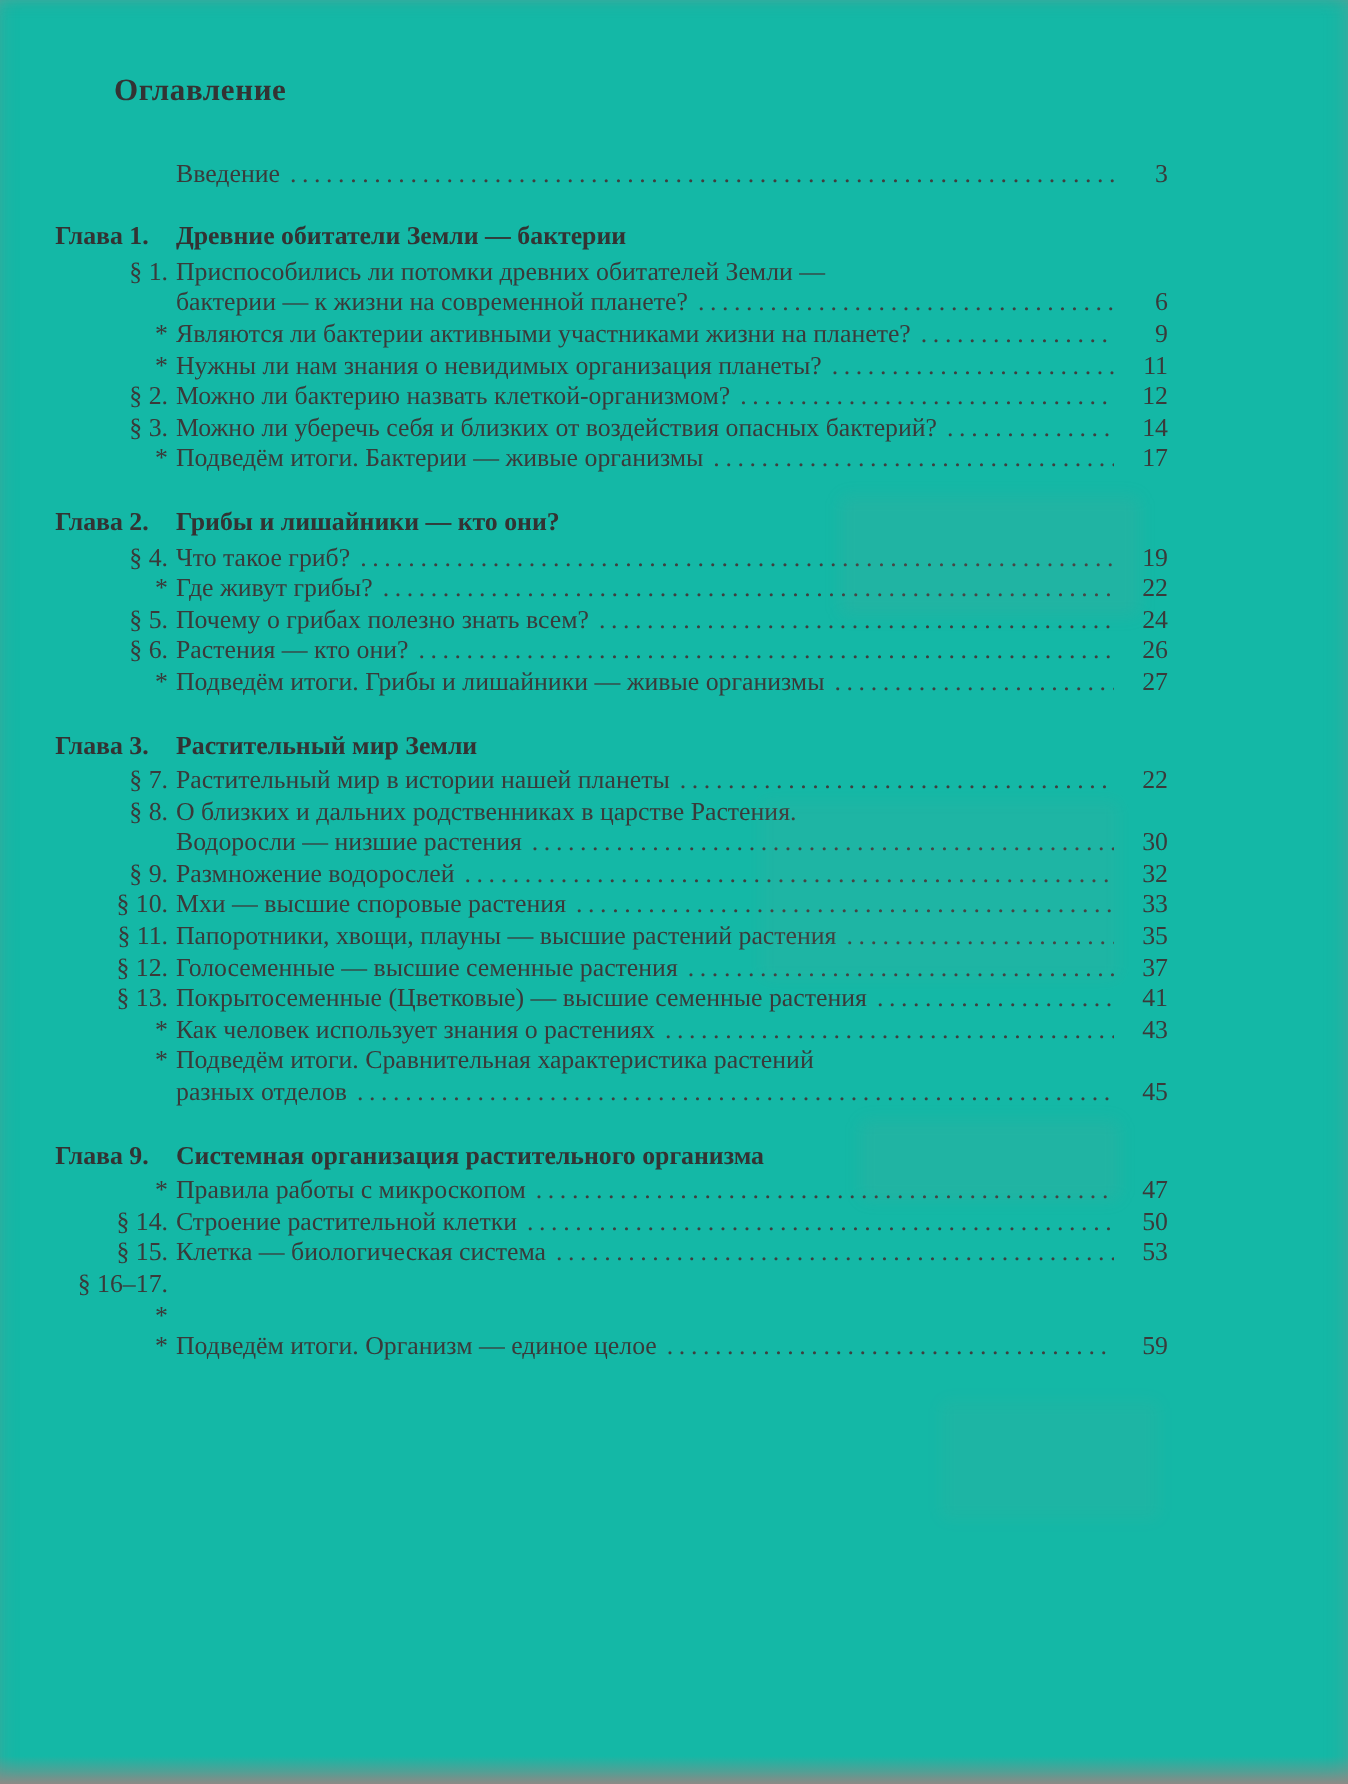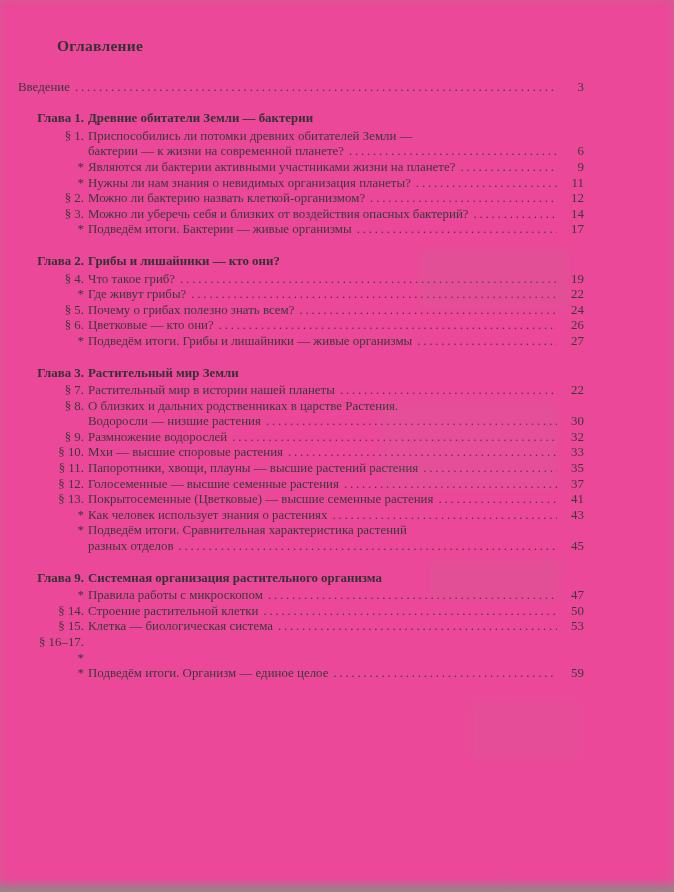--- a/index.html
+++ b/index.html
@@ -11,21 +11,21 @@
     height: 892px;
     background: #e9e7e4;
     font-family: "Liberation Serif", serif;
     color: #3a3a3a;
     overflow: hidden;
   }
   .scan {
     position: relative;
     width: 674px;
     height: 892px;
-    background: #ec4899;
+    background: #14b8a6;
     box-shadow:
       inset 0 6px 10px -8px rgba(150,146,141,.45),
       inset 6px 0 10px -7px rgba(150,146,141,.35),
       inset -6px 0 12px -7px rgba(150,146,141,.45);
     overflow: hidden;
   }
   .edge-bottom {
     position: absolute;
     bottom: 0; left: 0;
     width: 100%; height: 14px;
@@ -75,33 +75,34 @@
     content: "................................................................................................................................................................";
     letter-spacing: 2.8px;
     color: #3f3f3f;
   }
   .pagenum {
     min-width: 24px;
     text-align: right;
     white-space: nowrap;
   }
   .intro-row {
+    margin-left: 70px;
   }
   .chapter {
     margin-top: 16px;
   }
   .chapter-header {
     display: grid;
     grid-template-columns: 66px 1fr;
     column-gap: 4px;
     font-weight: 700;
     color: #333;
     margin-bottom: 2px;
   }
-  .chapter-label { text-align: right; }
+  .chapter-label { text-align: center; }
   .entry {
     display: grid;
     grid-template-columns: 66px 1fr;
     column-gap: 4px;
   }
   .marker {
     text-align: right;
     white-space: nowrap;
   }
   .entry-lines { display: block; min-width: 0; }
@@ -233,21 +234,21 @@
                   <span class="leader"></span>
                   <span class="pagenum">24</span>
                 </div>
               </span>
   </div>
 
   <div class="entry">
     <span class="marker">§ 6.</span>
     <span class="entry-lines">
                 <div class="line">
-                  <span class="line-text">Цветковые — кто они?</span>
+                  <span class="line-text">Растения — кто они?</span>
                   <span class="leader"></span>
                   <span class="pagenum">26</span>
                 </div>
               </span>
   </div>
 
   <div class="entry">
     <span class="marker">*</span>
     <span class="entry-lines">
                 <div class="line">

